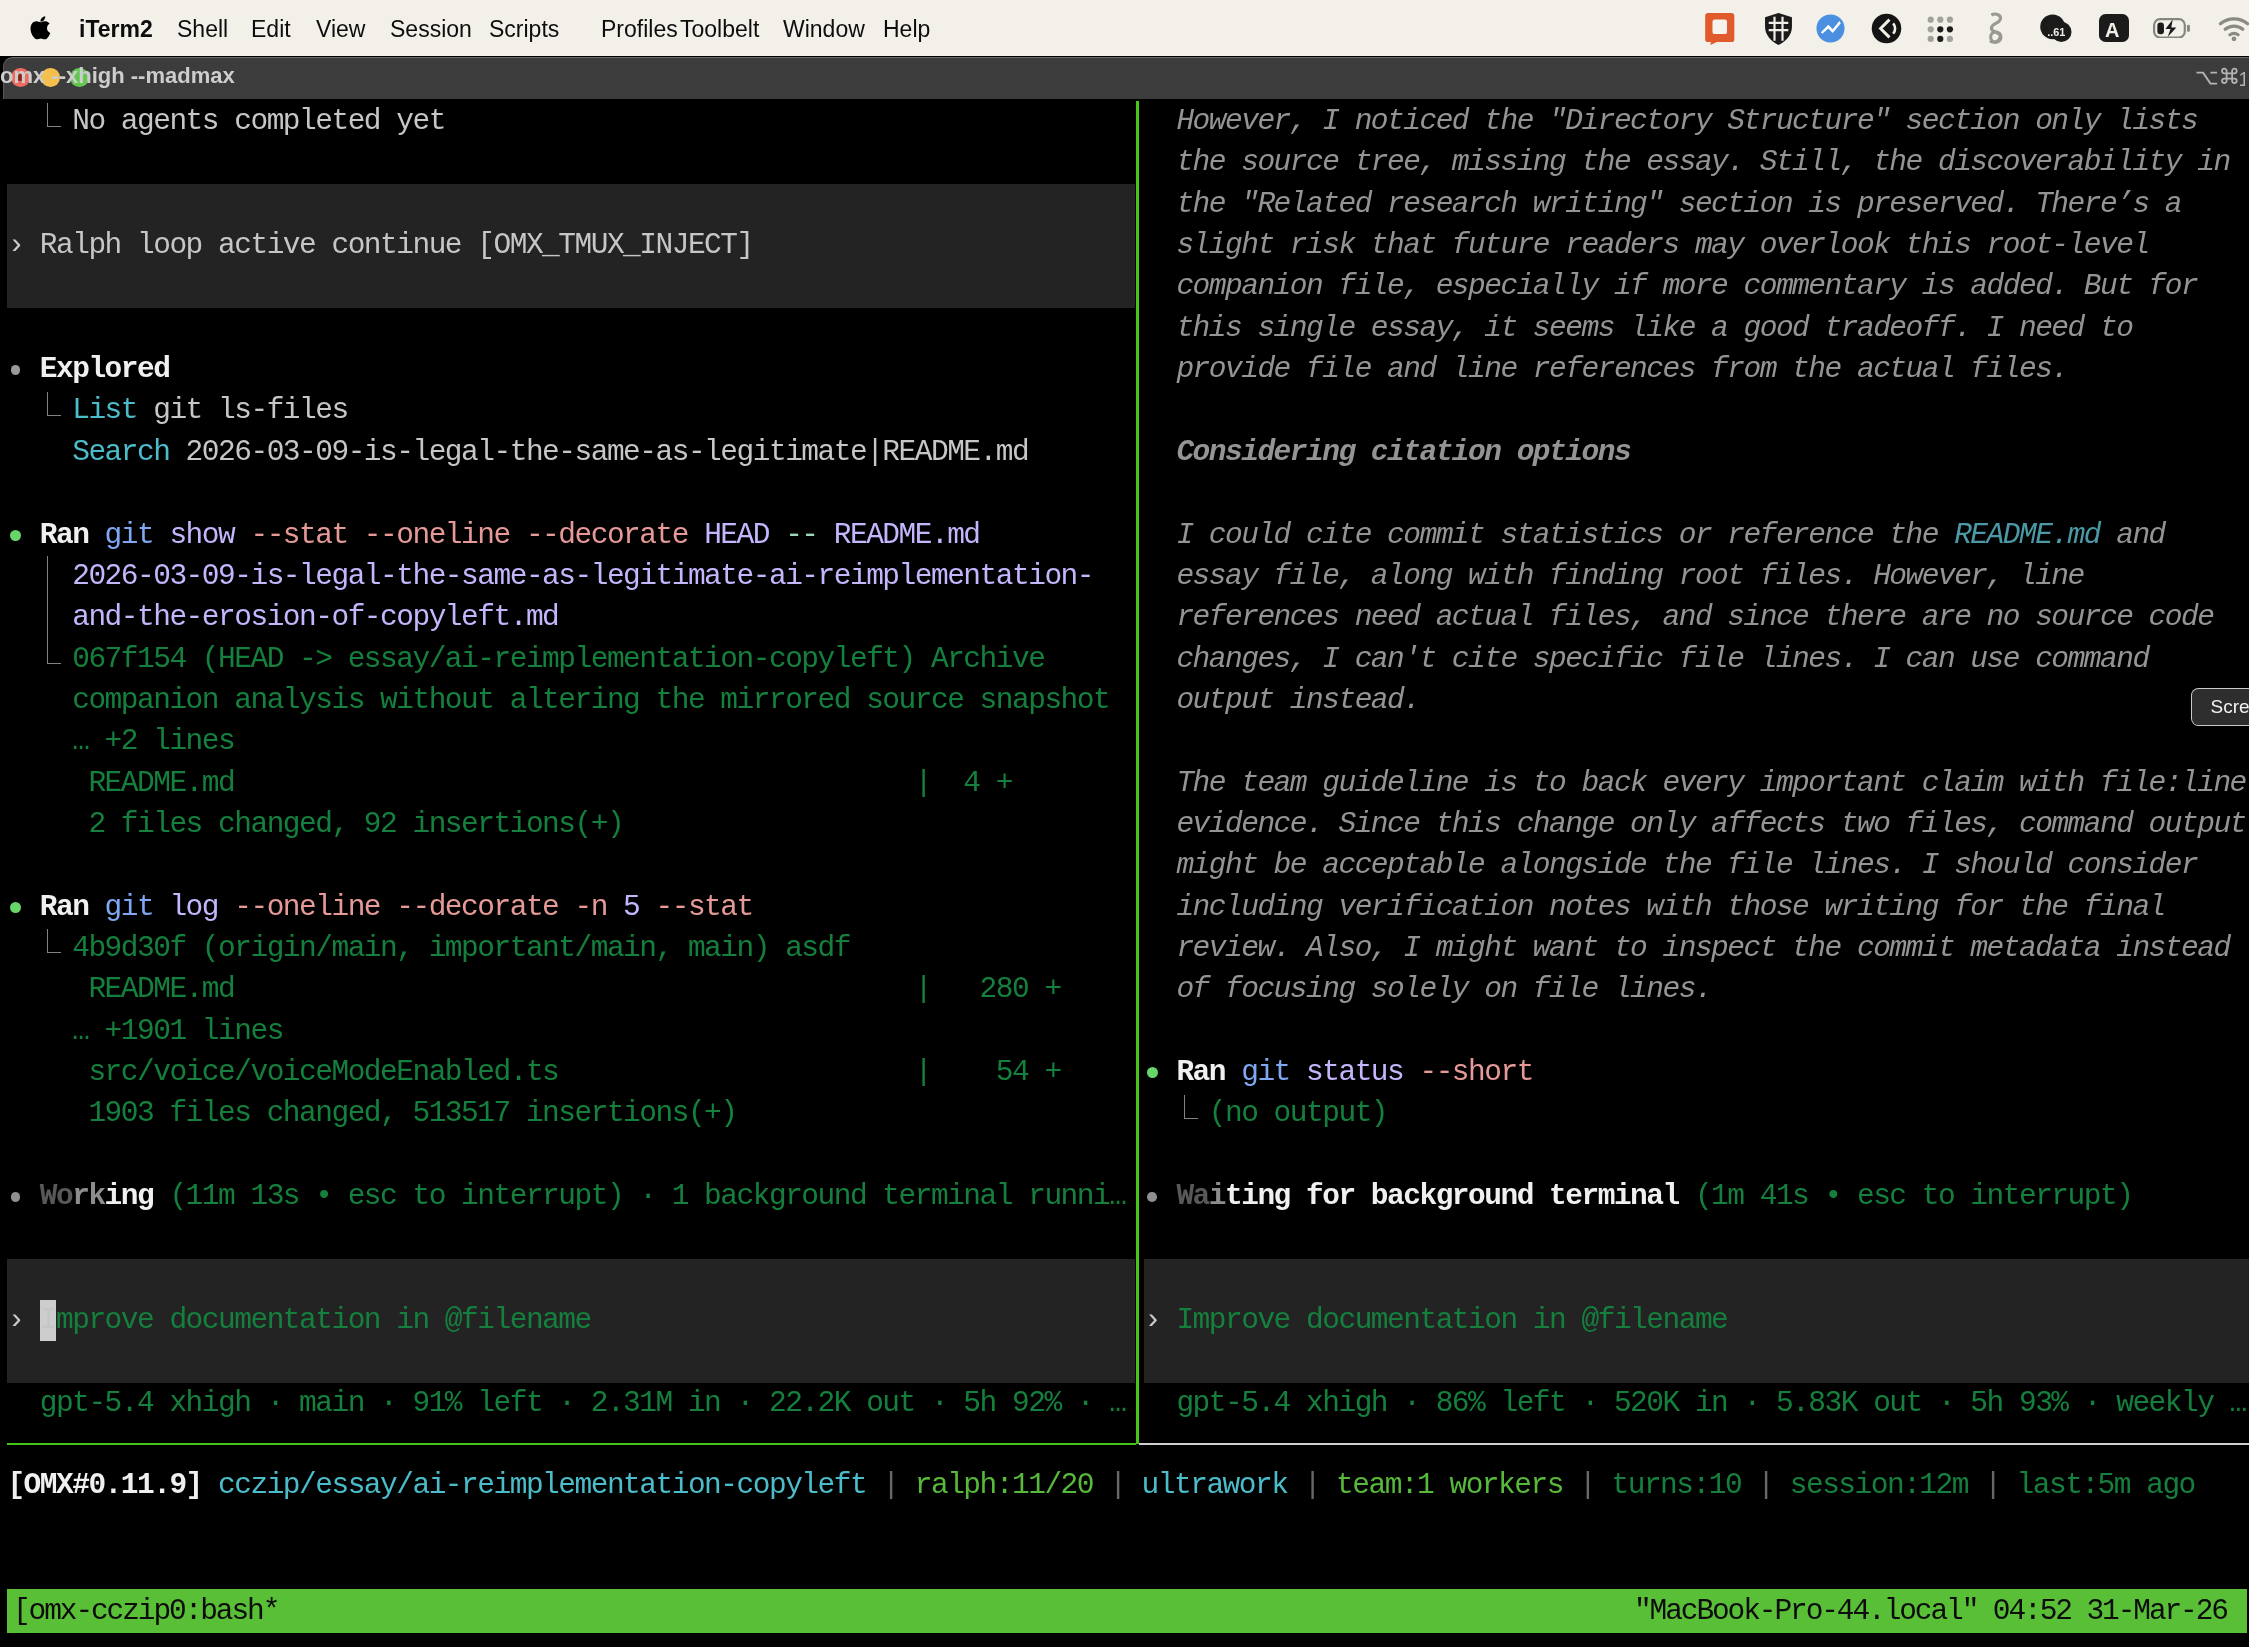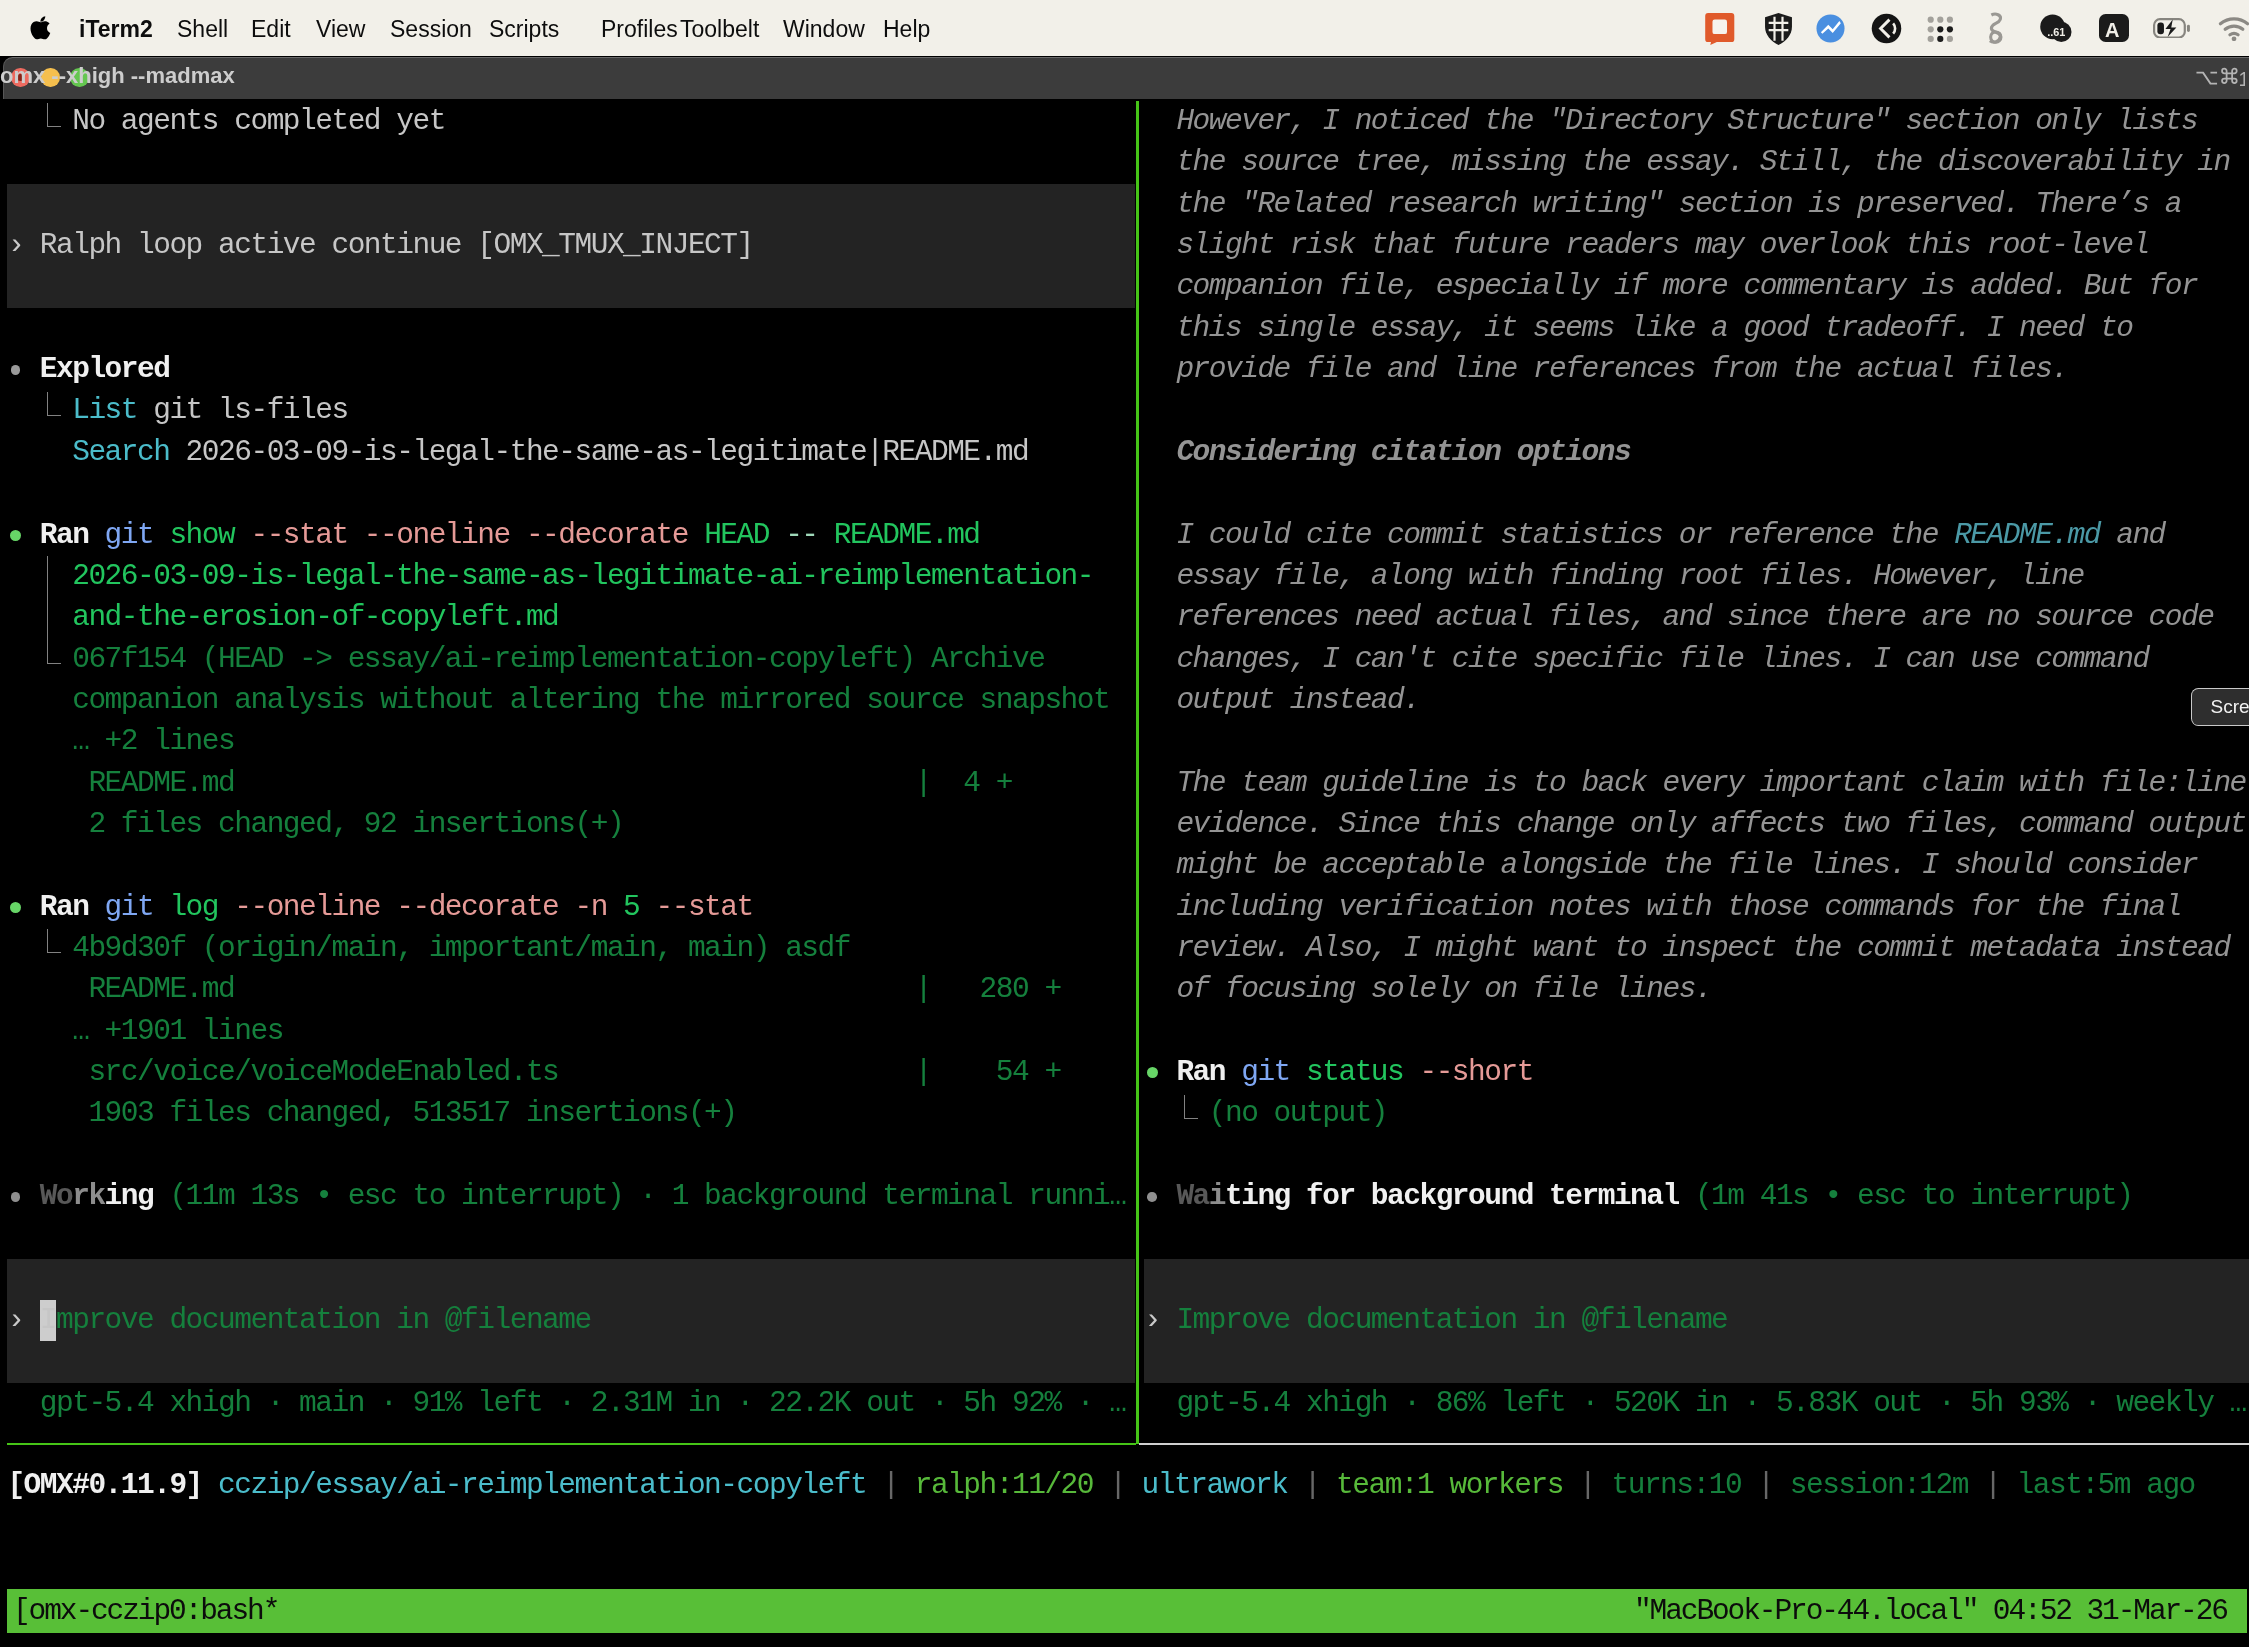--- a/index.html
+++ b/index.html
@@ -1,17 +1,17 @@
 <!DOCTYPE html>
 <html style="font-size:11.8px"><head><meta charset="utf-8"><style>
 html,body{margin:0;padding:0;background:#000;overflow:hidden;}
 body{width:2250px;height:1648px;position:relative;overflow:hidden;font-family:"Liberation Mono",monospace;}
 .row{position:absolute;white-space:pre;font:29.5px/41px "Liberation Mono",monospace;color:#c6c6c6;height:41px;letter-spacing:-1.5px;}
 .g{color:#15803d;} .dim{color:#676767;} .w{color:#f0f0f0;font-weight:bold;}
-.cy{color:#4bbcca;} .bl{color:#7fa7f3;} .lv{color:#22c55e;} .sal{color:#e59a97;}
+.cy{color:#4bbcca;} .bl{color:#7fa7f3;} .lv{color:#c4b5fd;} .sal{color:#e59a97;}
 .mint{color:#9fd8b9;} .sg{color:#57b93a;}
 .bold{font-weight:bold;} .white{color:#f0f0f0;} .shim{color:#585858;} .mid{color:#8d8d8d;}
 .it{font-style:italic;color:#949494;}
 .bit{font-style:italic;font-weight:bold;color:#949494;}
 .itc{font-style:italic;color:#4b99a6;}
 .pr{color:#c9c9c9;}
 .ell{position:absolute;border-left:1.5px solid #828282;border-bottom:1.5px solid #828282;}
 .box{position:absolute;background:#232323;}
 </style></head><body>
 
@@ -144,21 +144,21 @@
 <div class="row" style="left:1144px;top:266px">  <span class="it">companion file, especially if more commentary is added. But for</span></div>
 <div class="row" style="left:1144px;top:308px">  <span class="it">this single essay, it seems like a good tradeoff. I need to</span></div>
 <div class="row" style="left:1144px;top:349px">  <span class="it">provide file and line references from the actual files.</span></div>
 <div class="row" style="left:1144px;top:556px">  <span class="it">essay file, along with finding root files. However, line</span></div>
 <div class="row" style="left:1144px;top:597px">  <span class="it">references need actual files, and since there are no source code</span></div>
 <div class="row" style="left:1144px;top:639px">  <span class="it">changes, I can't cite specific file lines. I can use command</span></div>
 <div class="row" style="left:1144px;top:680px">  <span class="it">output instead.</span></div>
 <div class="row" style="left:1144px;top:763px">  <span class="it">The team guideline is to back every important claim with file:line</span></div>
 <div class="row" style="left:1144px;top:804px">  <span class="it">evidence. Since this change only affects two files, command output</span></div>
 <div class="row" style="left:1144px;top:845px">  <span class="it">might be acceptable alongside the file lines. I should consider</span></div>
-<div class="row" style="left:1144px;top:887px">  <span class="it">including verification notes with those commands for the final</span></div>
+<div class="row" style="left:1144px;top:887px">  <span class="it">including verification notes with those writing for the final</span></div>
 <div class="row" style="left:1144px;top:928px">  <span class="it">review. Also, I might want to inspect the commit metadata instead</span></div>
 <div class="row" style="left:1144px;top:969px">  <span class="it">of focusing solely on file lines.</span></div>
 <div class="row" style="left:1144px;top:432px">  <span class="bit">Considering citation options</span></div>
 <div class="row" style="left:1144px;top:515px">  <span class="it">I could cite commit statistics or reference the </span><span class="itc">README.md</span><span class="it"> and</span></div>
 <div class="row" style="left:1144px;top:1052px">  <span class="w">Ran</span> <span class="bl">git</span> <span class="lv">status</span> <span class="sal">--short</span></div>
 <div class="row" style="left:1144px;top:1093px">    <span class="g">(no output)</span></div>
 <div class="row" style="left:1144px;top:1176px">  <span class="bold shim">Wa</span><span class="bold mid">i</span><span class="bold white">ting</span><span class="bold white"> </span><span class="bold white">for background terminal</span><span class="g"> (1m 41s • esc to interrupt)</span></div>
 <div class="row" style="left:1144px;top:1300px"><span class="pr">› </span><span class="g">Improve documentation in @filename</span></div>
 <div class="row" style="left:1144px;top:1383px">  <span class="g">gpt-5.4 xhigh · 86% left · 520K in · 5.83K out · 5h 93% · weekly …</span></div>
 <div class="row" style="left:7.4px;top:1465px"><span class="w">[OMX#0.11.9]</span> <span class="cy">cczip/essay/ai-reimplementation-copyleft</span><span class="dim"> | </span><span class="sg">ralph:11/20</span><span class="dim"> | </span><span class="cy">ultrawork</span><span class="dim"> | </span><span class="sg">team:1 workers</span><span class="dim"> | </span><span class="g">turns:10</span><span class="dim"> | </span><span class="g">session:12m</span><span class="dim"> | </span><span class="g">last:5m ago</span></div>

